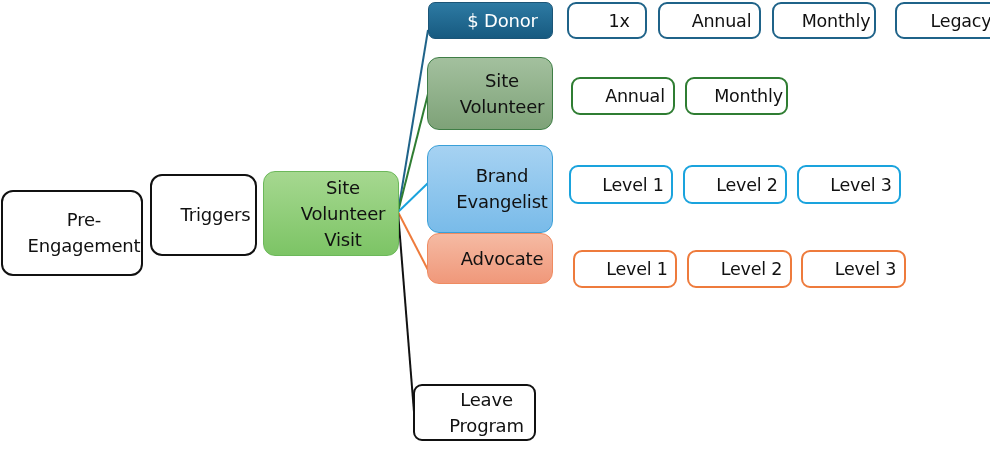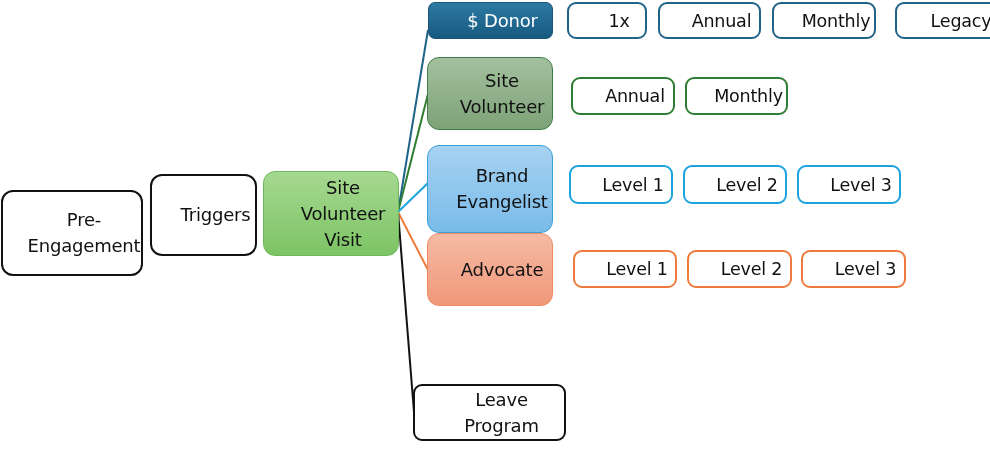--- a/index.html
+++ b/index.html
@@ -74,29 +74,29 @@
 <div class="node chip" style="left:569px; top:165px; width:104px; height:39px; border-color:#1aa3dd;">
     <span>Level 1</span>
   </div>
 <div class="node chip" style="left:683px; top:165px; width:104px; height:39px; border-color:#1aa3dd;">
     <span>Level 2</span>
   </div>
 <div class="node chip" style="left:797px; top:165px; width:104px; height:39px; border-color:#1aa3dd;">
     <span>Level 3</span>
   </div>
 
-<div class="node" style="left:427px; top:233px; width:126px; height:73px; border:1.5px solid #ef8b61; background:linear-gradient(#f5baa3,#f0987a);">
+<div class="node" style="left:427px; top:233px; width:126px; height:51px; border:1.5px solid #ef8b61; background:linear-gradient(#f5baa3,#f0987a);">
   <span>Advocate</span>
 </div>
 <div class="node chip" style="left:573px; top:250px; width:104px; height:38px; border-color:#ee7b3c;">
     <span>Level 1</span>
   </div>
 <div class="node chip" style="left:687px; top:250px; width:105px; height:38px; border-color:#ee7b3c;">
     <span>Level 2</span>
   </div>
 <div class="node chip" style="left:801px; top:250px; width:105px; height:38px; border-color:#ee7b3c;">
     <span>Level 3</span>
   </div>
 
-<div class="node" style="left:413px; top:384px; width:153px; height:57px; border-radius:9px;">
+<div class="node" style="left:413px; top:384px; width:123px; height:57px; border-radius:9px;">
   <span style="white-space:pre-line;">Leave
 Program</span>
 </div>
 
 </body></html>

